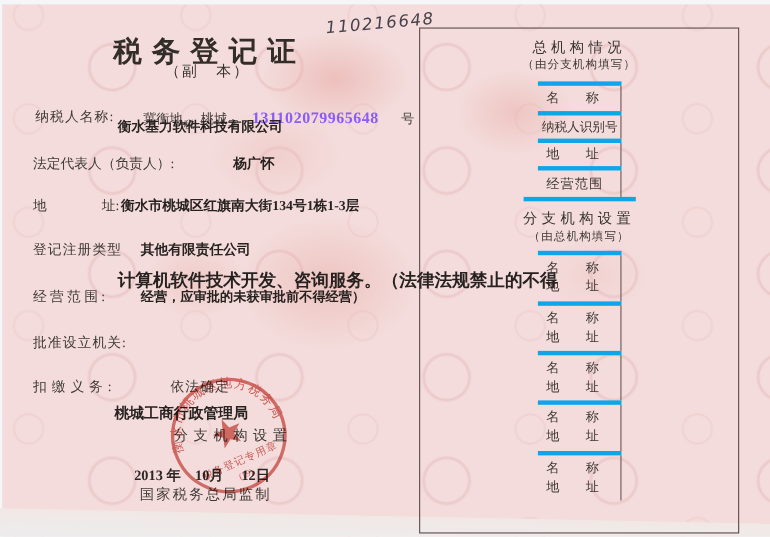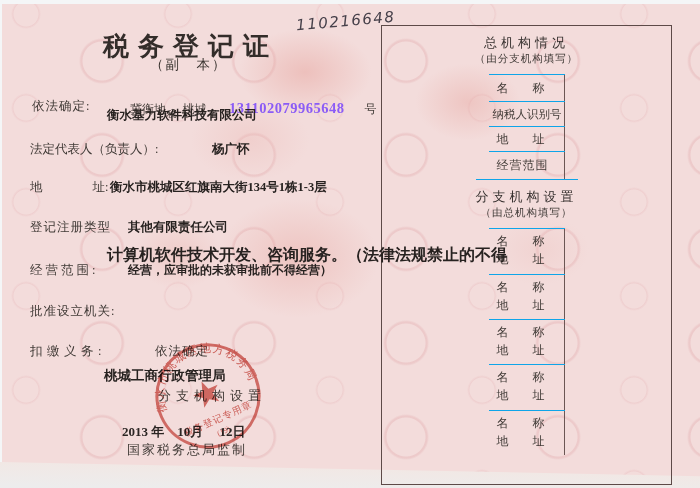--- a/index.html
+++ b/index.html
@@ -30,21 +30,21 @@
   .subtitle{left:150px;top:56px;font-size:13.5px;letter-spacing:2px;color:#3a3430;}
   .handwritten{left:296px;top:12px;font-size:15px;font-style:italic;color:#46404a;
     letter-spacing:1.5px;transform:rotate(-5deg);font-family:"DejaVu Sans",sans-serif;}
   .serial{left:118px;top:85px;font-size:12px;}
   .serial .sub{font-size:9.5px;position:relative;top:4px;margin:0 6px 0 1px;}
   .serial .num{font-size:14.5px;font-weight:bold;letter-spacing:0.5px;margin-left:6px;color:#8b5cf6;}
   .serial .suffix{margin-left:20px;}
   
   .rtable{position:absolute;left:381px;top:25px;width:291px;height:460px;
     border:1.4px solid #5d4a48;box-sizing:border-box;display:flex;flex-direction:column;align-items:center;}
-  .trow{display:flex;border-top:1px solid #0ea5e9;box-sizing:border-box;}
+  .trow{display:flex;border-top:4px solid #0ea5e9;box-sizing:border-box;}
   .trow.first{border-top:none;}
   .thead{flex-direction:column;align-items:center;justify-content:center;}
   .thead .t1{font-size:13px;letter-spacing:4px;color:#383230;}
   .thead .t2{font-size:10.5px;letter-spacing:1px;color:#3e3835;margin-top:0;}
   .lcol{width:76px;border-right:1px solid #6b5654;box-sizing:border-box;
     display:flex;flex-direction:column;justify-content:center;padding-left:8px;font-size:12px;color:#403a36;}
   .lcol.pair{justify-content:space-around;padding-top:3px;padding-bottom:5px;}
   .vcol{flex:1;}
   .cell-label{white-space:pre;}
   
@@ -62,21 +62,21 @@
   <div class="bottom-strip"></div>
 
   <div class="txt title">税务登记证</div>
   <div class="txt subtitle">（副　本）</div>
   <div class="txt handwritten">110216648</div>
 
   <div class="txt serial">
     <span class="kai">冀衡地</span><span class="kai sub">税</span><span class="kai">桃城</span><span class="kai sub">字</span><span class="num">131102079965648</span><span class="kai suffix">号</span>
   </div>
 
-  <div class="txt f-label kai" style="left:32px;top:98px;letter-spacing:1px;">依法确定:</div>
+  <div class="txt f-label kai" style="left:32px;top:98px;letter-spacing:1px;">纳税人名称:</div>
   <div class="txt f-value" style="left:107px;top:107px;">衡水基力软件科技有限公司</div>
 
   <div class="txt f-label kai" style="left:30px;top:141px;">法定代表人（负责人）:</div>
   <div class="txt f-value" style="left:212px;top:141px;">杨广怀</div>
 
   <div class="txt f-label kai" style="left:30px;top:179px;">地　　　　址:</div>
   <div class="txt f-value" style="left:110px;top:179px;">衡水市桃城区红旗南大街134号1栋1-3层</div>
 
   <div class="txt f-label kai" style="left:30px;top:219px;letter-spacing:1px;">登记注册类型</div>
   <div class="txt f-value" style="left:128px;top:219px;">其他有限责任公司</div>

